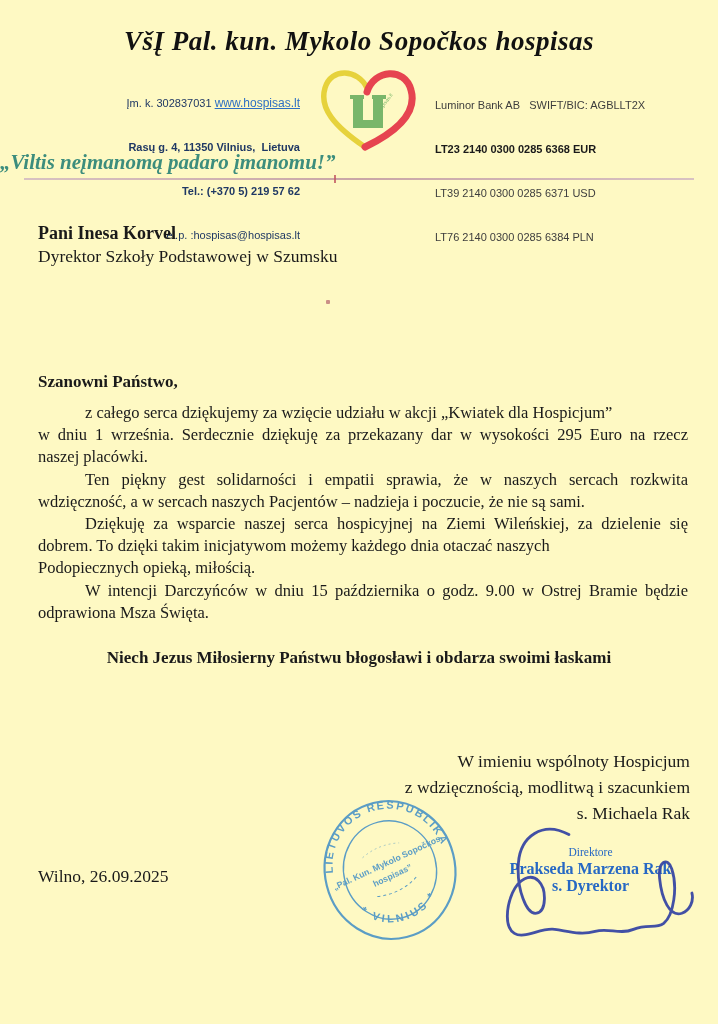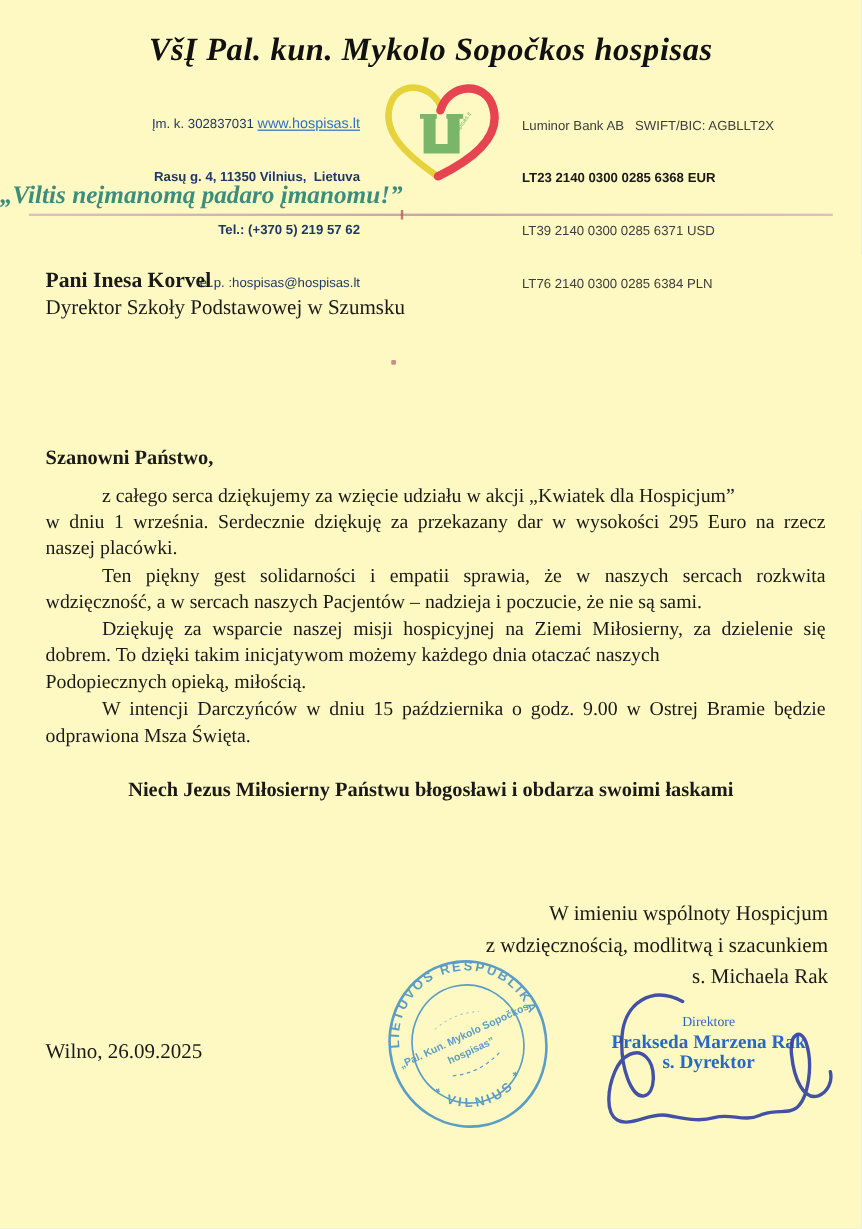--- a/index.html
+++ b/index.html
@@ -110,21 +110,21 @@
   </div>
 
   <div class="salutation">Szanowni Państwo,</div>
 
   <div class="body-text">
     <div class="bl ind">z całego serca dziękujemy za wzięcie udziału w akcji „Kwiatek dla Hospicjum”</div>
     <div class="bl jl">w dniu 1 września. Serdecznie dziękuję za przekazany dar w wysokości 295 Euro na rzecz</div>
     <div class="bl">naszej placówki.</div>
     <div class="bl ind jl">Ten piękny gest solidarności i empatii sprawia, że w naszych sercach rozkwita</div>
     <div class="bl">wdzięczność, a w sercach naszych Pacjentów – nadzieja i poczucie, że nie są sami.</div>
-    <div class="bl ind jl">Dziękuję za wsparcie naszej misji hospicyjnej na Ziemi Miłosierny, za dzielenie się</div>
+    <div class="bl ind jl">Dziękuję za wsparcie naszej serca hospicyjnej na Ziemi Wileńskiej, za dzielenie się</div>
     <div class="bl">dobrem. To dzięki takim inicjatywom możemy każdego dnia otaczać naszych</div>
     <div class="bl">Podopiecznych opieką, miłością.</div>
     <div class="bl ind jl">W intencji Darczyńców w dniu 15 października o godz. 9.00 w Ostrej Bramie będzie</div>
     <div class="bl">odprawiona Msza Święta.</div>
   </div>
 
   <div class="blessing">Niech Jezus Miłosierny Państwu błogosławi i obdarza swoimi łaskami</div>
 
   <div class="closing">
     <div>W imieniu wspólnoty Hospicjum</div>

